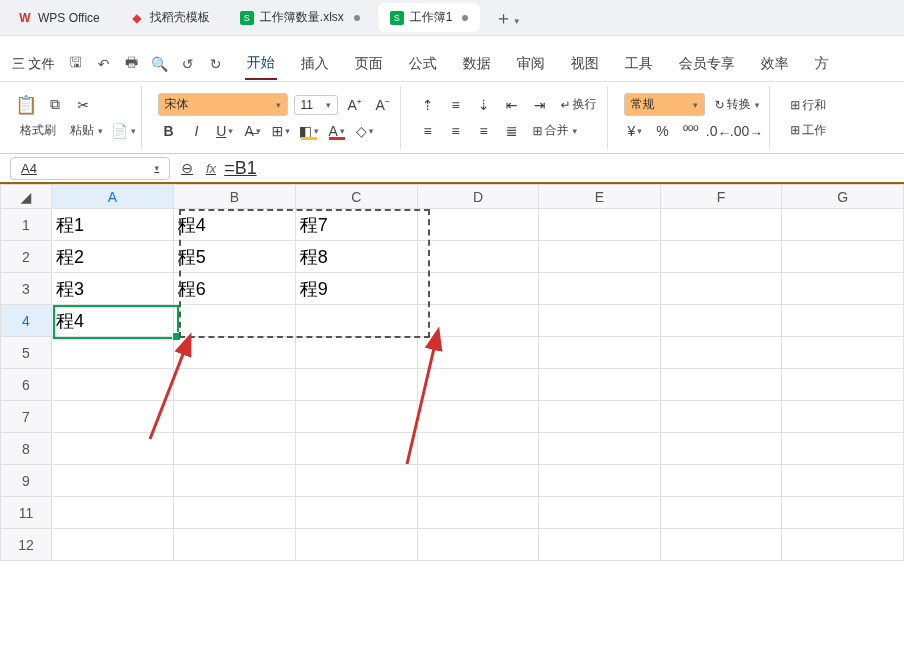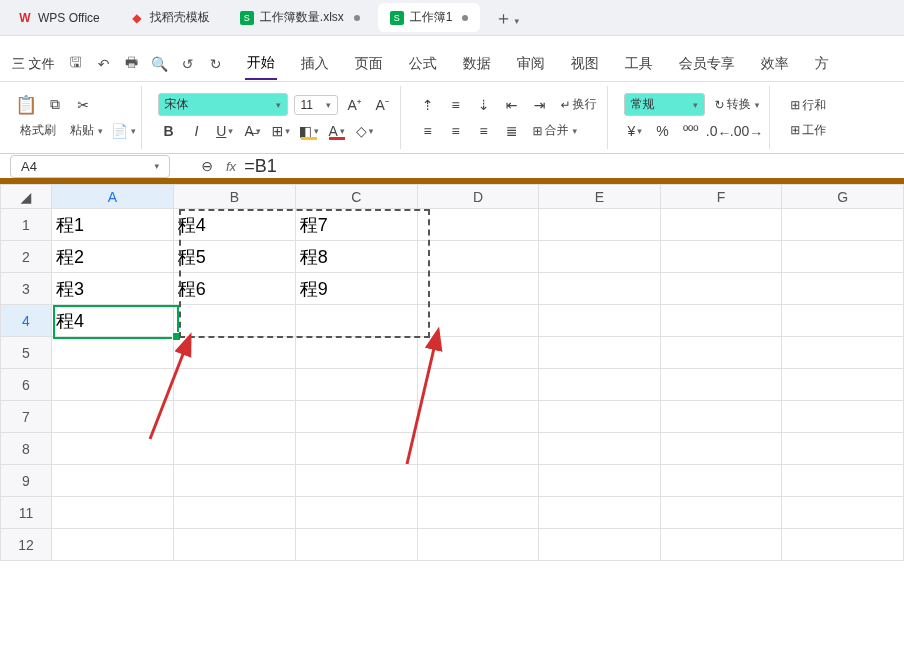--- a/index.html
+++ b/index.html
@@ -90,22 +90,22 @@
   gap: 22px;
   margin-left: 14px;
   font-size: 14px;
   color: #444;
 }
 .menu-item {
   cursor: pointer;
   padding: 6px 2px;
 }
 .menu-item.active {
-  color: #000000;
-  border-bottom: 2px solid #4c1d95;
+  color: #0c4a6e;
+  border-bottom: 2px solid #7f1d1d;
   font-weight: 500;
 }
 
 .ribbon {
   height: 72px;
   display: flex;
   align-items: center;
   padding: 4px 10px;
   border-bottom: 1px solid #d0d0d0;
   gap: 10px;
@@ -140,21 +140,21 @@
   align-items: center;
   gap: 2px;
   font-size: 12px;
 }
 .font-select {
   border: 1px solid #ccc;
   border-radius: 3px;
   padding: 2px 6px;
   font-size: 12px;
   width: 130px;
-  background: #5eead4;
+  background: #fdba74;
   display: flex;
   align-items: center;
   justify-content: space-between;
 }
 .size-select {
   border: 1px solid #ccc;
   border-radius: 3px;
   padding: 2px 6px;
   font-size: 12px;
   width: 44px;
@@ -185,23 +185,24 @@
   height: 3px;
 }
 .font-color-u::after { background: #d32f2f; }
 .fill-color-u::after { background: #fbc02d; }
 .chev { font-size: 9px; color: #666; margin-left: 2px; }
 
 .formula-bar {
   height: 30px;
   display: flex;
   align-items: center;
-  border-bottom: 6px solid #a16207;
+  border-bottom: 2px solid #a16207;
   padding: 0 10px;
-  gap: 26px;
+  gap: 6px;
+  text-decoration: underline;
 }
 .name-box {
   width: 160px;
   border: 1px solid #ccc;
   border-radius: 4px;
   padding: 3px 10px;
   font-size: 13px;
   text-align: center;
   display: flex;
   align-items: center;

